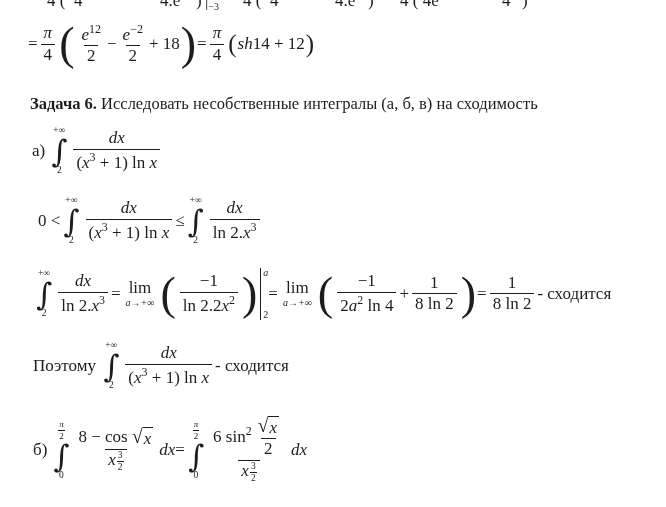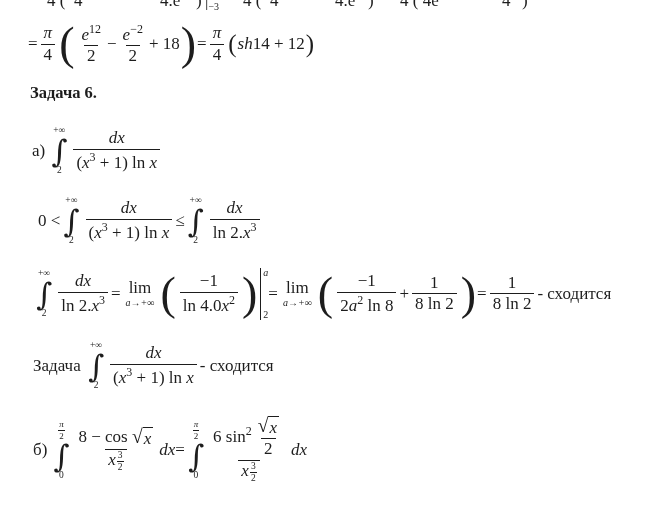--- a/index.html
+++ b/index.html
@@ -76,22 +76,23 @@
   <span>=</span>
   <span class="frac">
     <span class="num it">π</span>
     <span class="den">4</span>
   </span>
   <span class="pm">(</span>
   <span><span class="it">sh</span><span>14 + 12</span></span>
   <span class="pm">)</span>
 </div>
 
-<div class="line" style="top:83px; left:30px; font-size:16.5px;">
+<div class="line" style="top:94px; left:30px; font-size:16.5px;">
   <span class="b">Задача 6.</span>
+  <span> Исследовать несобственные интегралы (а, б, в) на сходимость</span>
 </div>
 
 <div class="line" style="top:126px; left:32px;">
   <span>а)</span>
   <span class="int gap6">
     <span class="ilim">+∞</span>
     <span class="glyph">∫</span>
     <span class="ilim">2</span>
   </span>
   <span class="frac">
@@ -134,53 +135,53 @@
     <span class="den"><span>ln 2.</span><span class="it">x</span><sup>3</sup></span>
   </span>
   <span>=</span>
   <span class="lim">
     <span>lim</span>
     <span class="ls it">a→+∞</span>
   </span>
   <span class="pb">(</span>
   <span class="frac">
     <span class="num">−1</span>
-    <span class="den"><span>ln 4.0</span><span class="it">x</span><sup>2</sup></span>
+    <span class="den"><span>ln 2.2</span><span class="it">x</span><sup>2</sup></span>
   </span>
   <span class="pb">)</span>
   <span class="evalbar">
     <span class="vline"></span>
     <span class="scripts"><span class="it">a</span><span>2</span></span>
   </span>
   <span>=</span>
   <span class="lim">
     <span>lim</span>
     <span class="ls it">a→+∞</span>
   </span>
   <span class="pb">(</span>
   <span class="frac">
     <span class="num">−1</span>
-    <span class="den"><span>2</span><span class="it">a</span><sup>2</sup><span> ln 8</span></span>
+    <span class="den"><span>2</span><span class="it">a</span><sup>2</sup><span> ln 4</span></span>
   </span>
   <span>+</span>
   <span class="frac">
     <span class="num">1</span>
     <span class="den">8 ln 2</span>
   </span>
   <span class="pb">)</span>
   <span>=</span>
   <span class="frac">
     <span class="num">1</span>
     <span class="den">8 ln 2</span>
   </span>
   <span>- сходится</span>
 </div>
 
 <div class="line" style="top:341px; left:33px;">
-  <span>Задача </span>
+  <span>Поэтому </span>
   <span class="int">
     <span class="ilim">+∞</span>
     <span class="glyph">∫</span>
     <span class="ilim">2</span>
   </span>
   <span class="frac">
     <span class="num it">dx</span>
     <span class="den"><span>(</span><span class="it">x</span><sup>3</sup><span> + 1)</span><span> ln </span><span class="it">x</span></span>
   </span>
   <span>- сходится</span>

